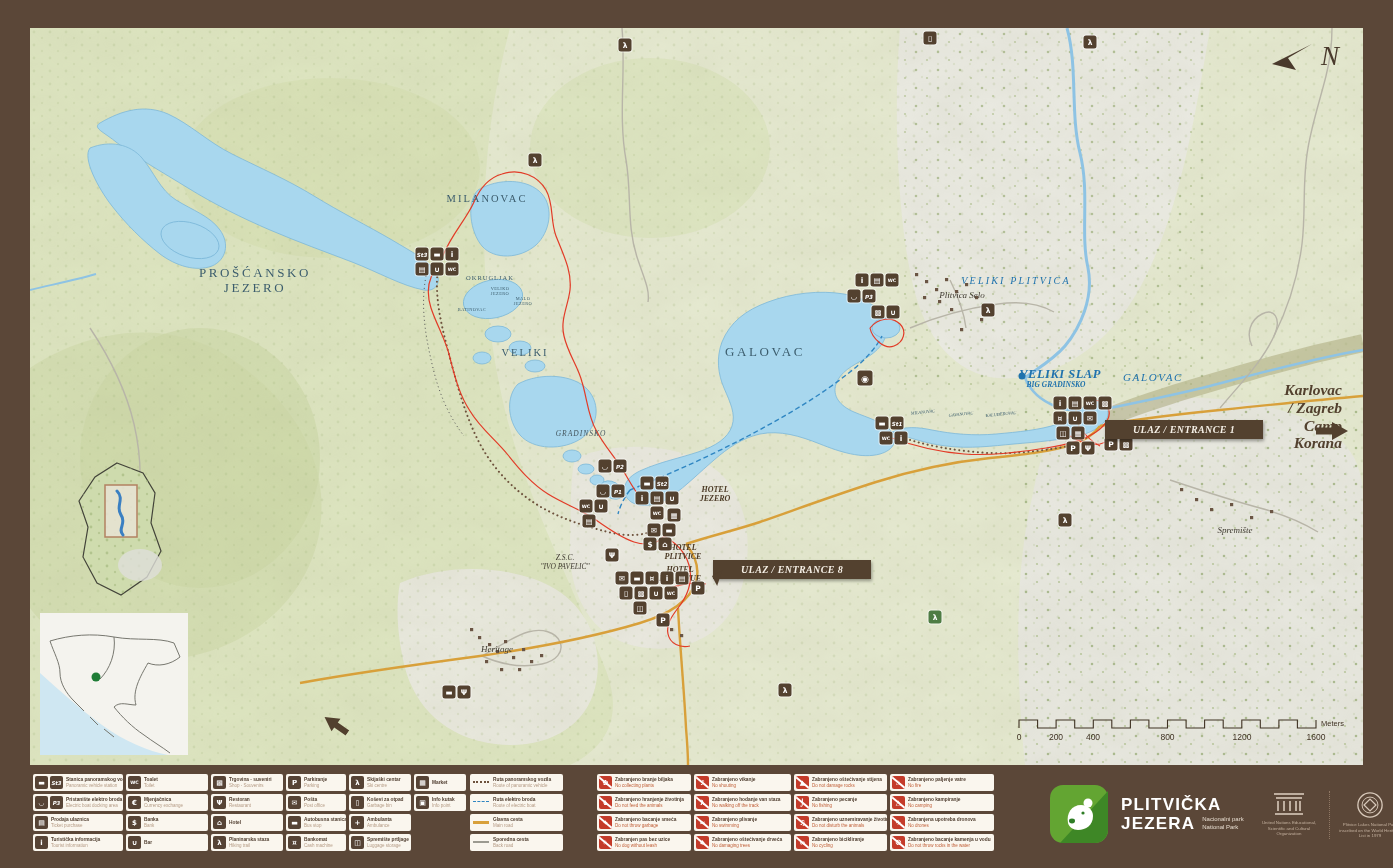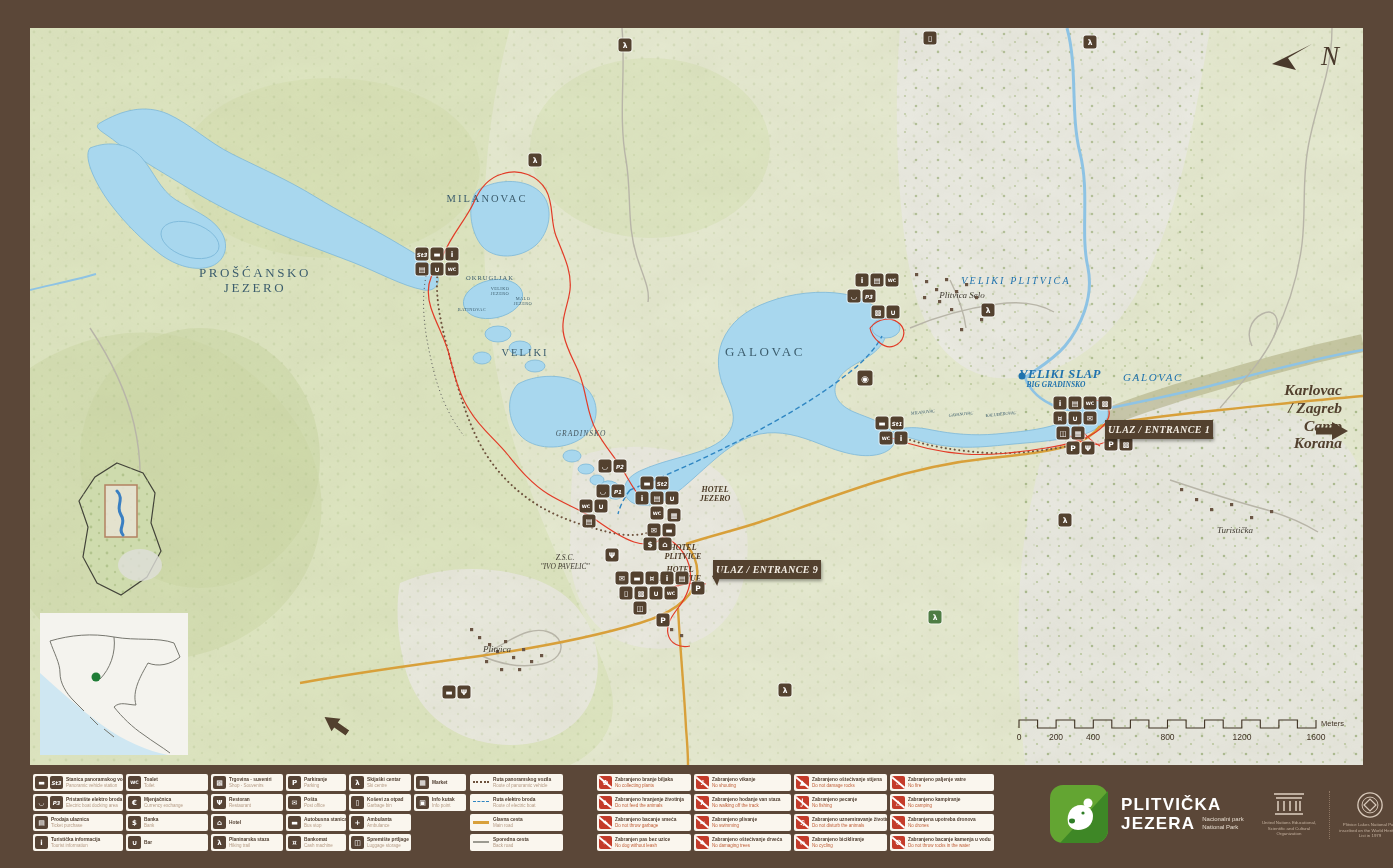--- a/index.html
+++ b/index.html
@@ -32,21 +32,21 @@
   .map-icon{position:absolute;width:13px;height:13px;background:#53412f;border-radius:2.5px;color:#fff;
             display:flex;align-items:center;justify-content:center;transform:translate(-50%,-50%);
             font:bold 7.5px "DejaVu Sans",sans-serif;box-shadow:0 0 0 1px rgba(255,255,255,.6);}
   .map-icon.badge{font-size:5.6px;font-style:italic;}
   .map-icon.wc{font-size:4.6px;}
   .map-icon.green{background:#4e7c44;}
   .map-icon.view{width:15px;height:15px;font-size:9px;}
   .map-icon.dot{width:7px;height:7px;background:#1f72ad;border-radius:50%;box-shadow:none;}
 
   .entrance{position:absolute;background:#53412f;color:#f6f0e7;font:bold italic 10px "Liberation Serif",serif;
-            padding:4px 3px;letter-spacing:.4px;box-shadow:1px 2px 3px rgba(0,0,0,.35);white-space:nowrap;}
+            padding:4px 28px;letter-spacing:.4px;box-shadow:1px 2px 3px rgba(0,0,0,.35);white-space:nowrap;}
   #entrance2::after{content:"";position:absolute;left:-9px;bottom:-5px;width:0;height:0;
             border:8px solid transparent;border-right-color:#53412f;transform:rotate(18deg);}
 
   .north{position:absolute;left:1240px;top:10px;display:flex;align-items:center;gap:7px;}
   .north .nletter{font:italic 27px "Liberation Serif",serif;color:#4a3a2c;}
 
   .inset{position:absolute;}
   .scalebar{position:absolute;left:985px;top:686px;}
 
   .dirarrow{position:absolute;}
@@ -261,22 +261,22 @@
         <div class="map-label lake-ital" style="left: 551px; top: 406px;">GRADINSKO</div>
         <div class="map-label lake-big" style="left: 735px; top: 324px;">GALOVAC</div>
         <div class="map-label tiny-ital" style="left: 893px; top: 384px;">MILANOVAC</div>
         <div class="map-label tiny-ital" style="left: 931px; top: 386px;">GAVANOVAC</div>
         <div class="map-label tiny-ital" style="left: 971px; top: 386px;">KALUĐEROVAC</div>
         <div class="map-label water-med" style="left: 986px; top: 253px;">VELIKI PLITVICA</div>
         <div class="map-label water-big" style="left: 1030px; top: 346px;">VELIKI SLAP</div>
         <div class="map-label water-sub" style="left: 1026px; top: 357px;">BIG GRADINSKO</div>
         <div class="map-label water-ital" style="left: 1123px; top: 349px;">GALOVAC</div>
         <div class="map-label place" style="left: 932px; top: 267px;">Plitvica Selo</div>
-        <div class="map-label place" style="left: 1205px; top: 502px;">Turistička</div>
-        <div class="map-label place" style="left: 467px; top: 621px;">Plitvica</div>
+        <div class="map-label place" style="left: 1205px; top: 502px;">Spremište</div>
+        <div class="map-label place" style="left: 467px; top: 621px;">Heritage</div>
         <div class="map-label zsc" style="left: 535px; top: 535px;">Z.S.C.
 "IVO PAVELIĆ"</div>
         <div class="map-label dir right" style="left: 1312px; top: 389px;">Karlovac / Zagreb
 Camp Korana</div>
         <div class="map-label hotel" style="left: 685px; top: 466px;">HOTEL
 JEZERO</div>
         <div class="map-label hotel" style="left: 653px; top: 524px;">HOTEL
 PLITVICE</div>
         <div class="map-label hotel" style="left: 650px; top: 546px;">HOTEL
 BELLEVUE</div>
@@ -351,21 +351,21 @@
         <div class="map-icon" style="left: 1035px; top: 492px;">λ</div>
         <div class="map-icon green" style="left: 905px; top: 589px;">λ</div>
         <div class="map-icon" style="left: 755px; top: 662px;">λ</div>
         <div class="map-icon" style="left: 419px; top: 664px;">▬</div>
         <div class="map-icon" style="left: 434px; top: 664px;">Ψ</div>
         <div class="map-icon view" style="left: 835px; top: 350px;">◉</div>
         <div class="map-icon dot" style="left: 992px; top: 348px;"></div>
       </div>
 
     <div class="entrance" id="entrance1" style="left:1075px;top:392px">ULAZ / ENTRANCE 1</div>
-    <div class="entrance" id="entrance2" style="left:683px;top:532px">ULAZ / ENTRANCE 9</div>
+    <div class="entrance" id="entrance2" style="left:683px;top:532px">ULAZ / ENTRANCE 8</div>
 
     <div class="north">
       <svg width="44" height="36" viewBox="0 0 44 36">
         <path d="M2,26 L42,6 L18,20 L26,32 Z" fill="#4a3a2c"></path>
       </svg>
       <span class="nletter">N</span>
     </div>
 
     <svg class="dirarrow" style="left:1286px;top:392px" width="32" height="22" viewBox="0 0 36 22">
       <path d="M0,7 H18 V1 L36,11 L18,21 V15 H0 Z" fill="#52402e"></path>

